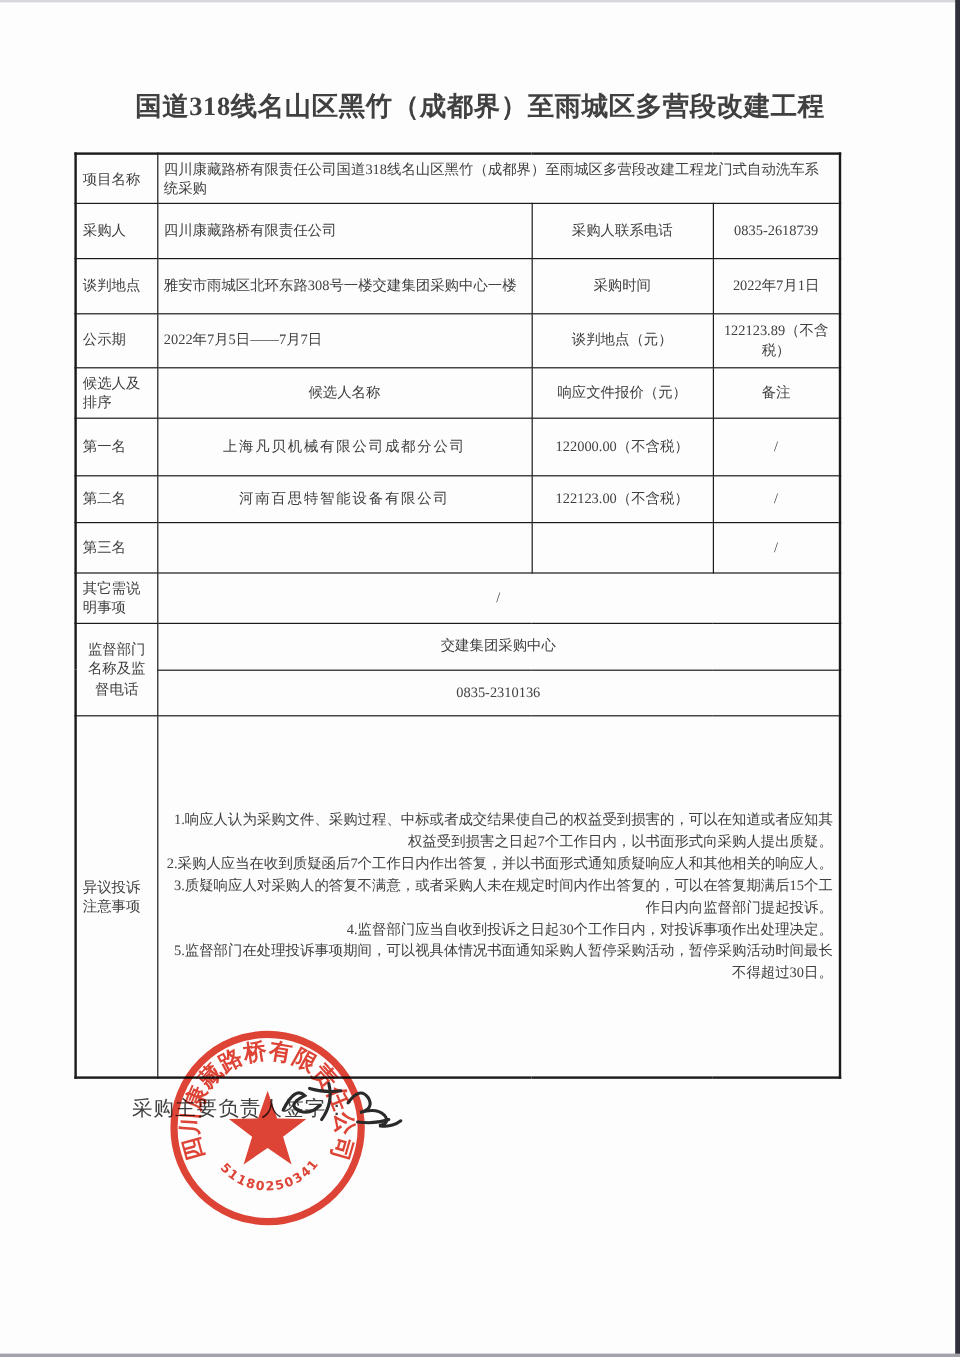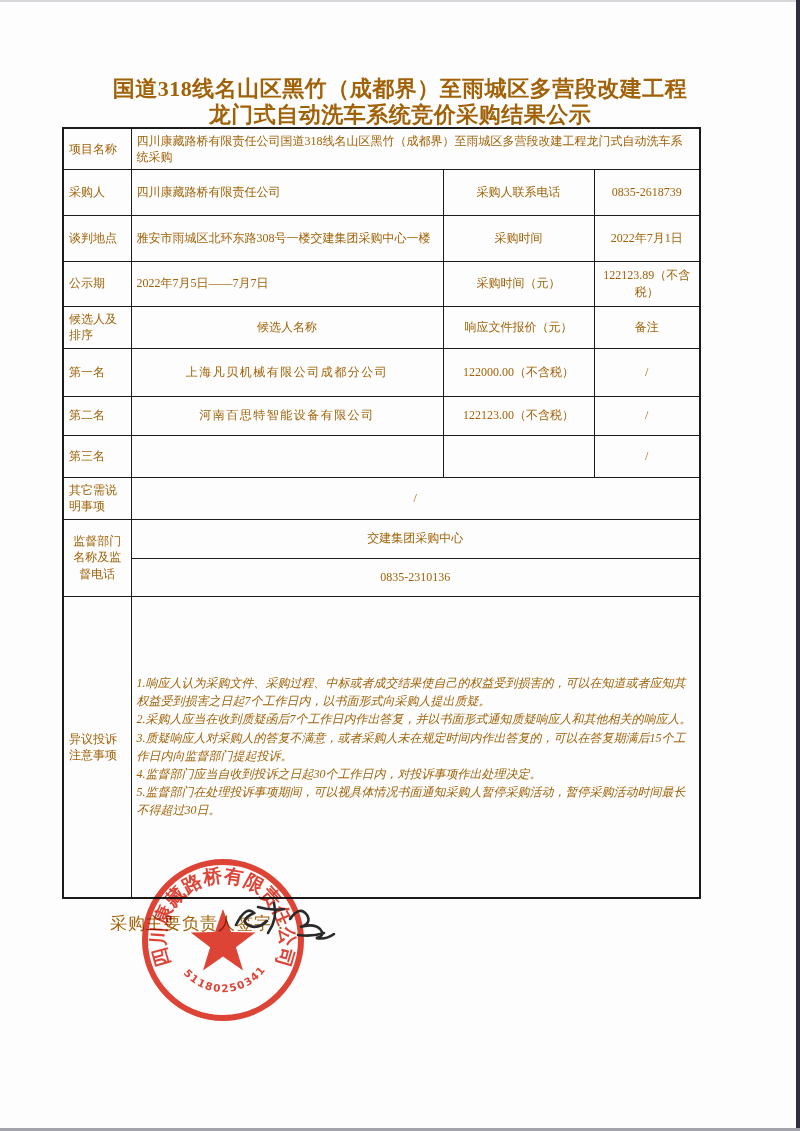--- a/index.html
+++ b/index.html
@@ -5,21 +5,21 @@
   * { margin: 0; padding: 0; box-sizing: border-box; }
   html, body { background: #e9e9ec; }
   .page {
     position: relative;
     width: 800px;
     height: 1131px;
     margin: 0 auto;
     background: #fdfdfd;
     overflow: hidden;
     font-family: "Liberation Serif", "DejaVu Serif", serif;
-    color: #a16207;
+    color: #404040;
   }
   
   .edge-top    { position:absolute; left:0; top:0; width:100%; height:2px; background:rgba(105,105,118,0.25); }
   .edge-right  { position:absolute; right:0; top:0; width:4px; height:100%; background:#30303c; }
   .edge-bottom { position:absolute; left:0; bottom:0; width:100%; height:3px; background:#a3a3ac; }
 
   .doc-title {
     position: absolute;
     left: 0; top: 76px;
     width: 100%;
@@ -59,21 +59,21 @@
   tr.r5  { height: 42px; }
   tr.r6  { height: 48px; }
   tr.r7  { height: 39px; }
   tr.r8  { height: 42px; }
   tr.r9  { height: 42px; }
   tr.r10 { height: 39px; }
   tr.r11 { height: 38px; }
   tr.r12 { height: 302px; }
 
   .objection-cell { padding: 6px 9px; }
-  .objection-cell p { margin: 0; line-height: 1.52; text-align: left; font-style: italic; }
+  .objection-cell p { margin: 0; line-height: 1.52; text-align: right; }
 
   .sign-line {
     position: absolute;
     left: 62px; top: 912px;
     font-size: 17px;
     letter-spacing: 1px;
     margin-left: 48px;
   }
 
   .seal {
@@ -97,21 +97,20 @@
   .signature path { stroke: #2a2a2a; stroke-width: 2.6; fill: none; stroke-linecap: round; }
 </style>
 </head>
 <body>
 
 <div class="page">
   <div class="edge-top"></div>
 
   <div class="doc-title">
     <div>国道318线名山区黑竹（成都界）至雨城区多营段改建工程</div>
-    <div>龙门式自动洗车系统竞价采购结果公示</div>
   </div>
 
   <table class="result-table">
     <colgroup>
       <col style="width:68px">
         <col style="width:312px">
         <col style="width:151px">
         <col style="width:106px">
     </colgroup>
     <tbody>
@@ -127,21 +126,21 @@
       </tr>
       <tr class="r3">
         <td class="lab">谈判地点</td>
         <td class="l">雅安市雨城区北环东路308号一楼交建集团采购中心一楼</td>
         <td class="c">采购时间</td>
         <td class="c">2022年7月1日</td>
       </tr>
       <tr class="r4">
         <td class="lab">公示期</td>
         <td class="l">2022年7月5日——7月7日</td>
-        <td class="c">采购时间（元）</td>
+        <td class="c">谈判地点（元）</td>
         <td class="c">122123.89（不含税）</td>
       </tr>
       <tr class="r5">
         <td class="lab">候选人及排序</td>
         <td class="c">候选人名称</td>
         <td class="c">响应文件报价（元）</td>
         <td class="c">备注</td>
       </tr>
       <tr class="r6">
         <td class="lab">第一名</td>

